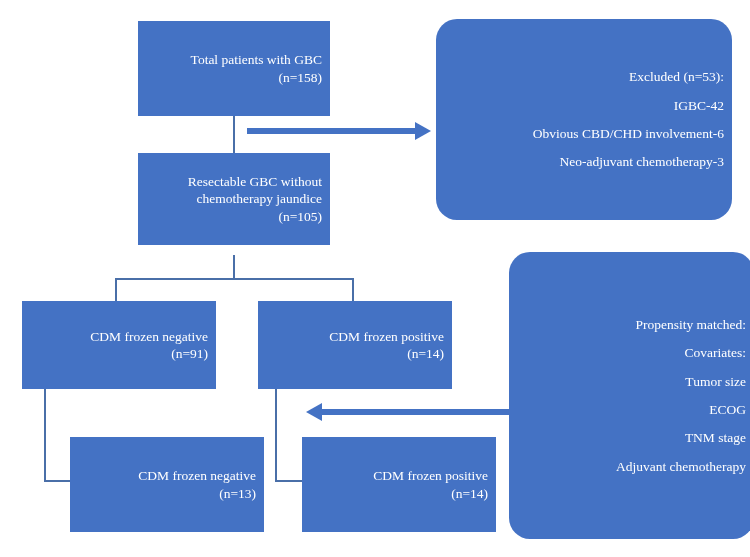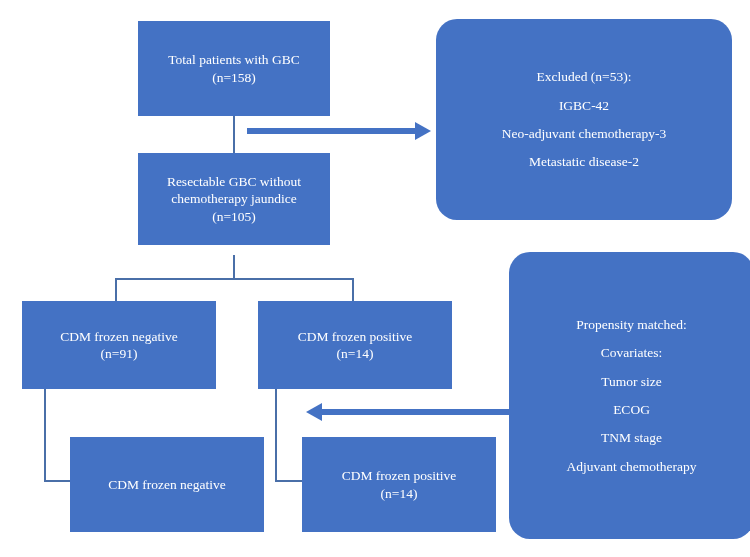--- a/index.html
+++ b/index.html
@@ -18,21 +18,21 @@
 
   
   .node {
     position: absolute;
     box-sizing: border-box;
     background: #4472C4;
     color: #ffffff;
     display: flex;
     align-items: center;
     justify-content: center;
-    text-align: center;
+    text-align: right;
     line-height: 1.28;
     font-size: 13.5px;
     padding: 4px 8px;
   }
   .node.rounded {
     border-radius: 21px;
   }
   .node-lines {
     width: 100%;
   }
@@ -138,36 +138,37 @@
   <div class="node" style="left:258px; top:301px; width:194px; height:88px;">
     <div class="node-lines">
       <span class="ln">CDM frozen positive</span>
       <span class="ln">(n=14)</span>
     </div>
   </div>
 
   <div class="node" style="left:70px; top:437px; width:194px; height:95px;">
     <div class="node-lines">
       <span class="ln">CDM frozen negative</span>
+      <span class="ln">(n=13)</span>
     </div>
   </div>
 
   <div class="node" style="left:302px; top:437px; width:194px; height:95px;">
     <div class="node-lines">
       <span class="ln">CDM frozen positive</span>
       <span class="ln">(n=14)</span>
     </div>
   </div>
 
   <div class="node rounded listbox" style="left:436px; top:19px; width:296px; height:201px;">
     <div class="node-lines">
       <span class="ln u">Excluded (n=53):</span>
       <span class="ln">IGBC-42</span>
+      <span class="ln">Obvious CBD/CHD involvement-6</span>
       <span class="ln">Neo-adjuvant chemotherapy-3</span>
-      <span class="ln">Metastatic disease-2</span>
     </div>
   </div>
 
   <div class="node rounded listbox" style="left:509px; top:252px; width:245px; height:287px;">
     <div class="node-lines">
       <span class="ln">Propensity matched:</span>
       <span class="ln u">Covariates:</span>
       <span class="ln">Tumor size</span>
       <span class="ln">ECOG</span>
       <span class="ln">TNM stage</span>

